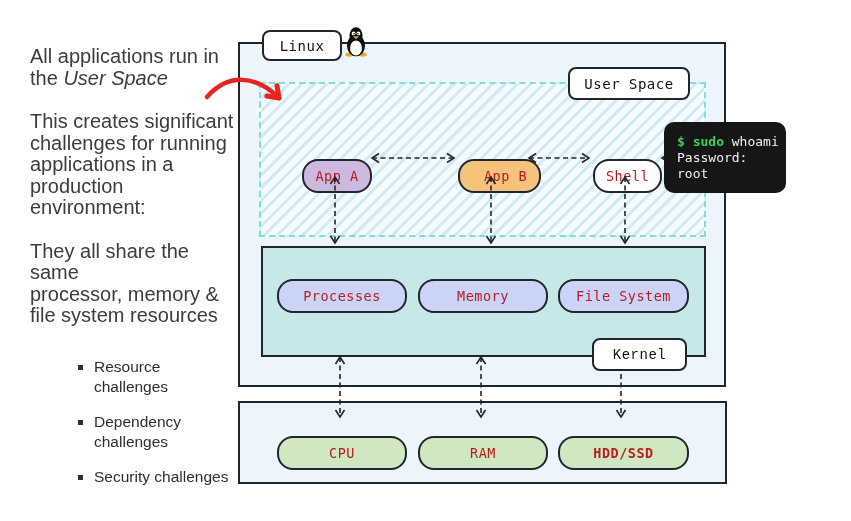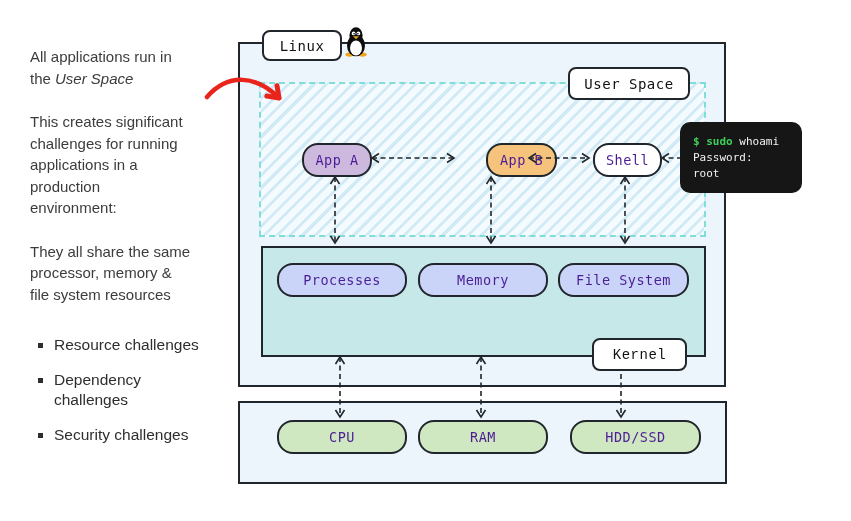--- a/index.html
+++ b/index.html
@@ -1,65 +1,65 @@
 <!DOCTYPE html>
 <html style="--app-a-fill: #cdb9dd; --app-b-fill: #f6c37d; --kernel-fill: #c6e8e9; --kernel-comp-fill: #c9d4f8; --hw-comp-fill: #cfe8c1; --outer-fill: #ecf5fb; --terminal-bg: #161616; --terminal-green: #3ecf5a; --userspace-border: #7fded8; --arrow-red: #e8241c; --line-dark: #20262b;"><head>
 <meta charset="utf-8">
 <style>
   html,body{margin:0;padding:0;background:#fff;}
   .canvas{position:relative;width:851px;height:521px;background:#fff;overflow:hidden;
           font-family:"Liberation Sans",sans-serif;}
 
   
   .notes{position:absolute;left:30px;top:46px;width:204px;color:#3c3c3c;}
-  .notes p{margin:0 0 22px 0;font-size:15px;line-height:21.5px;white-space:pre-line;}
+  .notes p{margin:0 0 22px 0;font-size:20px;line-height:21.5px;white-space:pre-line;}
   .notes em{font-style:italic;}
   .notes ul{margin:30px 0 0 0;padding:0 0 0 24px;list-style:square;color:#2e2e2e;}
-  .notes li{font-size:15.5px;line-height:20px;margin-bottom:15px;white-space:pre-line;}
+  .notes li{font-size:15.5px;line-height:20px;margin-bottom:15px;white-space:pre-line;margin-left:40px;}
 
   
   .outer{position:absolute;background:var(--outer-fill);border:2px solid var(--line-dark);z-index:0;}
   .userspace{position:absolute;left:259px;top:82px;width:443px;height:151px;z-index:1;
              border:2px dashed var(--userspace-border);
              background:repeating-linear-gradient(135deg,#d2eaf5 0 3px,#f4fbfe 3px 9px);}
   .tag{position:absolute;background:#fff;border:2px solid var(--line-dark);border-radius:8px;
        display:flex;align-items:center;justify-content:center;z-index:6;
        font-family:"DejaVu Sans Mono",monospace;font-size:14px;color:#111;letter-spacing:.5px;}
   .comp{position:absolute;border:2px solid var(--line-dark);border-radius:16px;
         display:flex;align-items:center;justify-content:center;z-index:2;
-        font-family:"DejaVu Sans Mono",monospace;font-size:13.5px;color:#4c1d95;letter-spacing:.5px;}
+        font-family:"DejaVu Sans Mono",monospace;font-size:13.5px;color:#b91c1c;letter-spacing:.5px;margin-top:16px;}
 
   .box-linux{left:238px;top:42px;width:484px;height:341px;}
   .box-hardware{left:238px;top:401px;width:485px;height:79px;}
 
   .tag-linux{left:262px;top:30px;width:76px;height:27px;}
   .tag-userspace{left:568px;top:67px;width:118px;height:29px;}
   .tag-kernel{left:592px;top:338px;width:91px;height:29px;font-family:Liberation Mono, monospace;}
   .tag-hardware{left:262px;top:465px;width:101px;height:28px;}
 
   .app-a{left:302px;top:143px;width:66px;height:30px;background:var(--app-a-fill);z-index:2;}
-  .app-b{left:486px;top:143px;width:67px;height:30px;background:var(--app-b-fill);z-index:2;}
+  .app-b{left:458px;top:143px;width:67px;height:30px;background:var(--app-b-fill);z-index:2;padding-left:12px;}
   .shell{left:593px;top:143px;width:65px;height:30px;background:#fff;z-index:2;}
 
   .kernelbox{position:absolute;left:261px;top:246px;width:441px;height:107px;
              background:var(--kernel-fill);border:2px solid var(--line-dark);z-index:1;}
   .k-proc{left:277px;top:263px;width:126px;height:30px;background:var(--kernel-comp-fill);}
   .k-mem{left:418px;top:263px;width:126px;height:30px;background:var(--kernel-comp-fill);}
   .k-fs{left:558px;top:263px;width:127px;height:30px;background:var(--kernel-comp-fill);}
 
   .h-cpu{left:277px;top:420px;width:126px;height:30px;background:var(--hw-comp-fill);}
   .h-ram{left:418px;top:420px;width:126px;height:30px;background:var(--hw-comp-fill);}
-  .h-hdd{left:570px;top:420px;width:127px;height:30px;background:var(--hw-comp-fill);}
+  .h-hdd{left:558px;top:420px;width:127px;height:30px;background:var(--hw-comp-fill);font-weight:bold;}
 
   .tux{position:absolute;left:343px;top:26px;width:26px;height:31px;z-index:6;}
 
   
-  .terminal{position:absolute;left:680px;top:122px;width:122px;height:71px;z-index:8;
+  .terminal{position:absolute;left:664px;top:122px;width:122px;height:71px;z-index:8;
             background:var(--terminal-bg);border-radius:10px;box-sizing:border-box;
-            padding:12px 0 0 13px;font-family:"DejaVu Sans Mono",monospace;font-size:11px;
+            padding:12px 0 0 13px;font-family:"DejaVu Sans Mono",monospace;font-size:13px;
             line-height:16px;color:#f2f2f2;}
   .terminal .tline{white-space:pre;}
   .terminal .green{color:var(--terminal-green);font-weight:bold;}
 
   
   .arrows{position:absolute;left:0;top:0;width:851px;height:521px;z-index:5;pointer-events:none;}
   .dashline{stroke:var(--line-dark);stroke-width:1.6;fill:none;stroke-dasharray:5 3.5;}
   .redcurve{stroke:var(--arrow-red);stroke-width:4.5;fill:none;stroke-linecap:round;}
   .ah-black{stroke:var(--line-dark);stroke-width:1.6;fill:none;}
   .ah-red{stroke:var(--arrow-red);stroke-width:4.5;fill:none;stroke-linecap:round;stroke-linejoin:round;}

